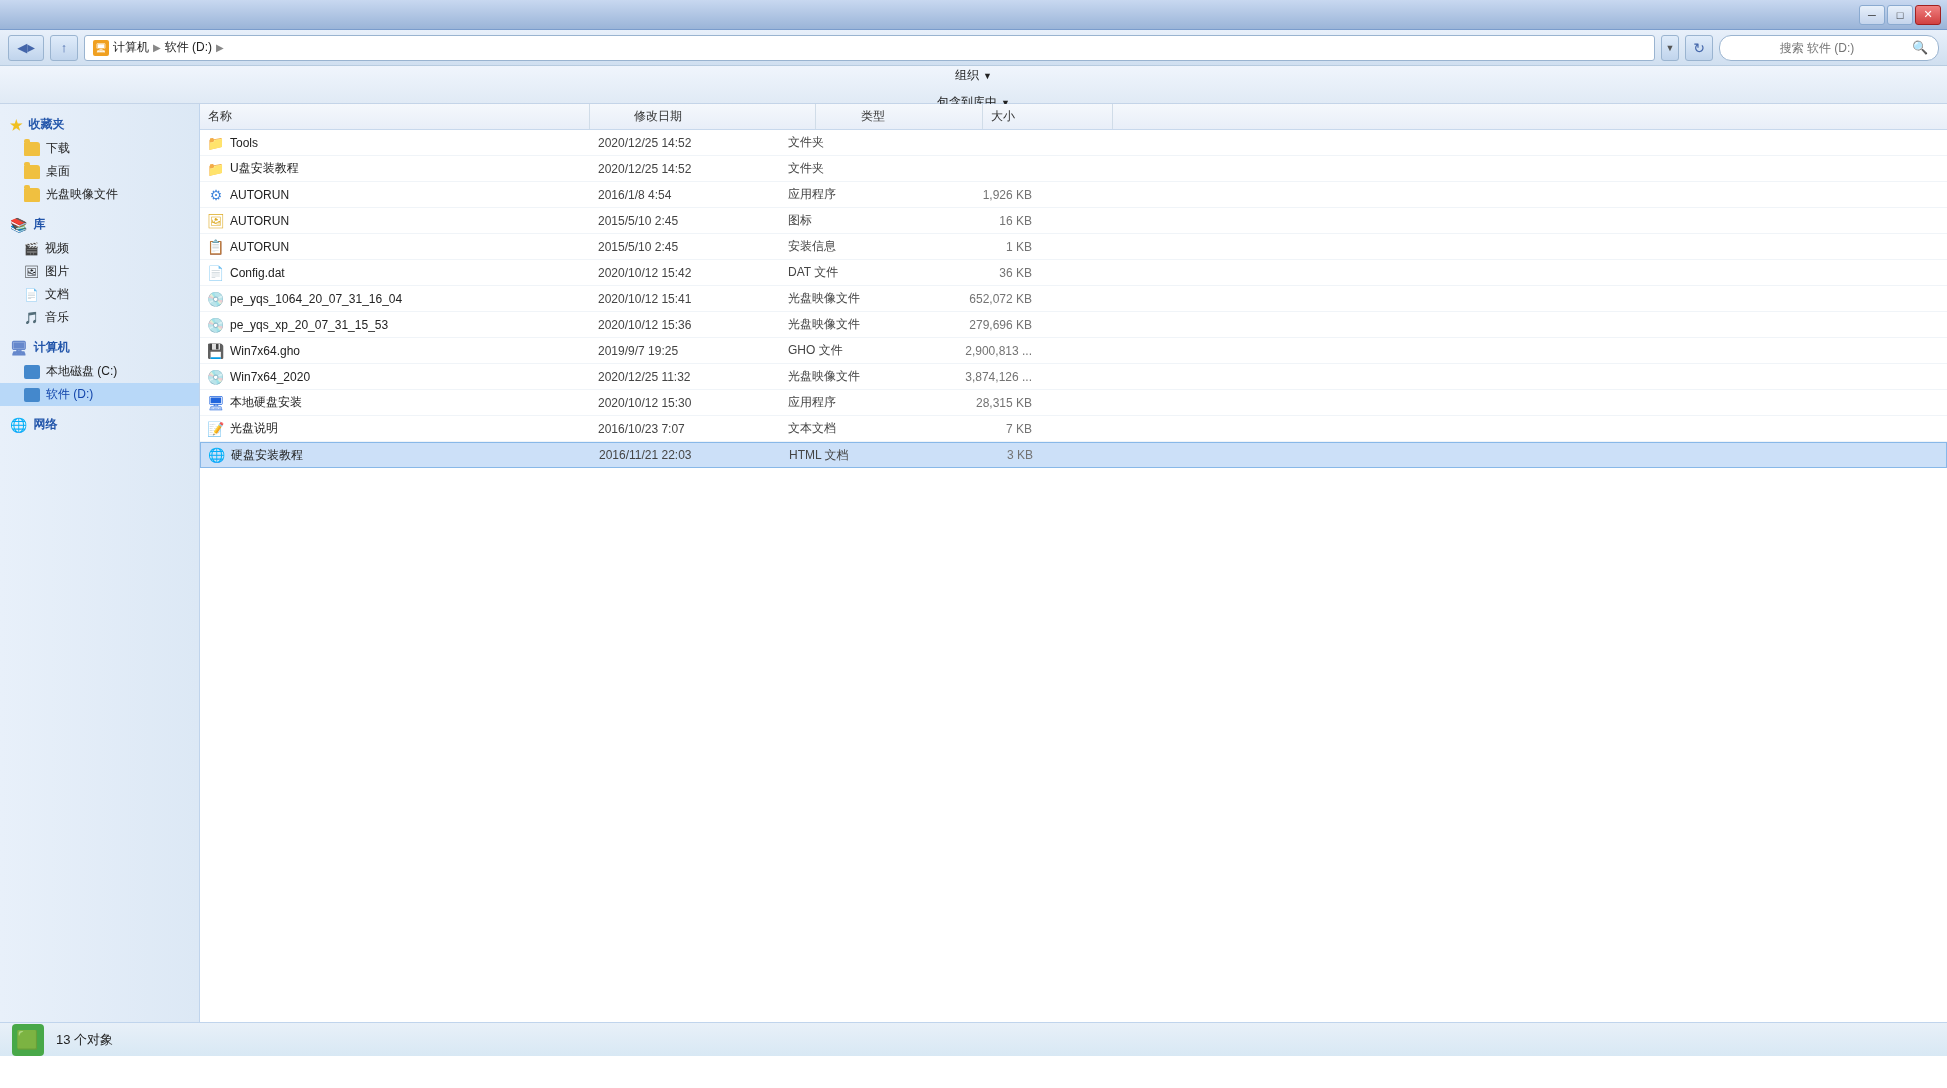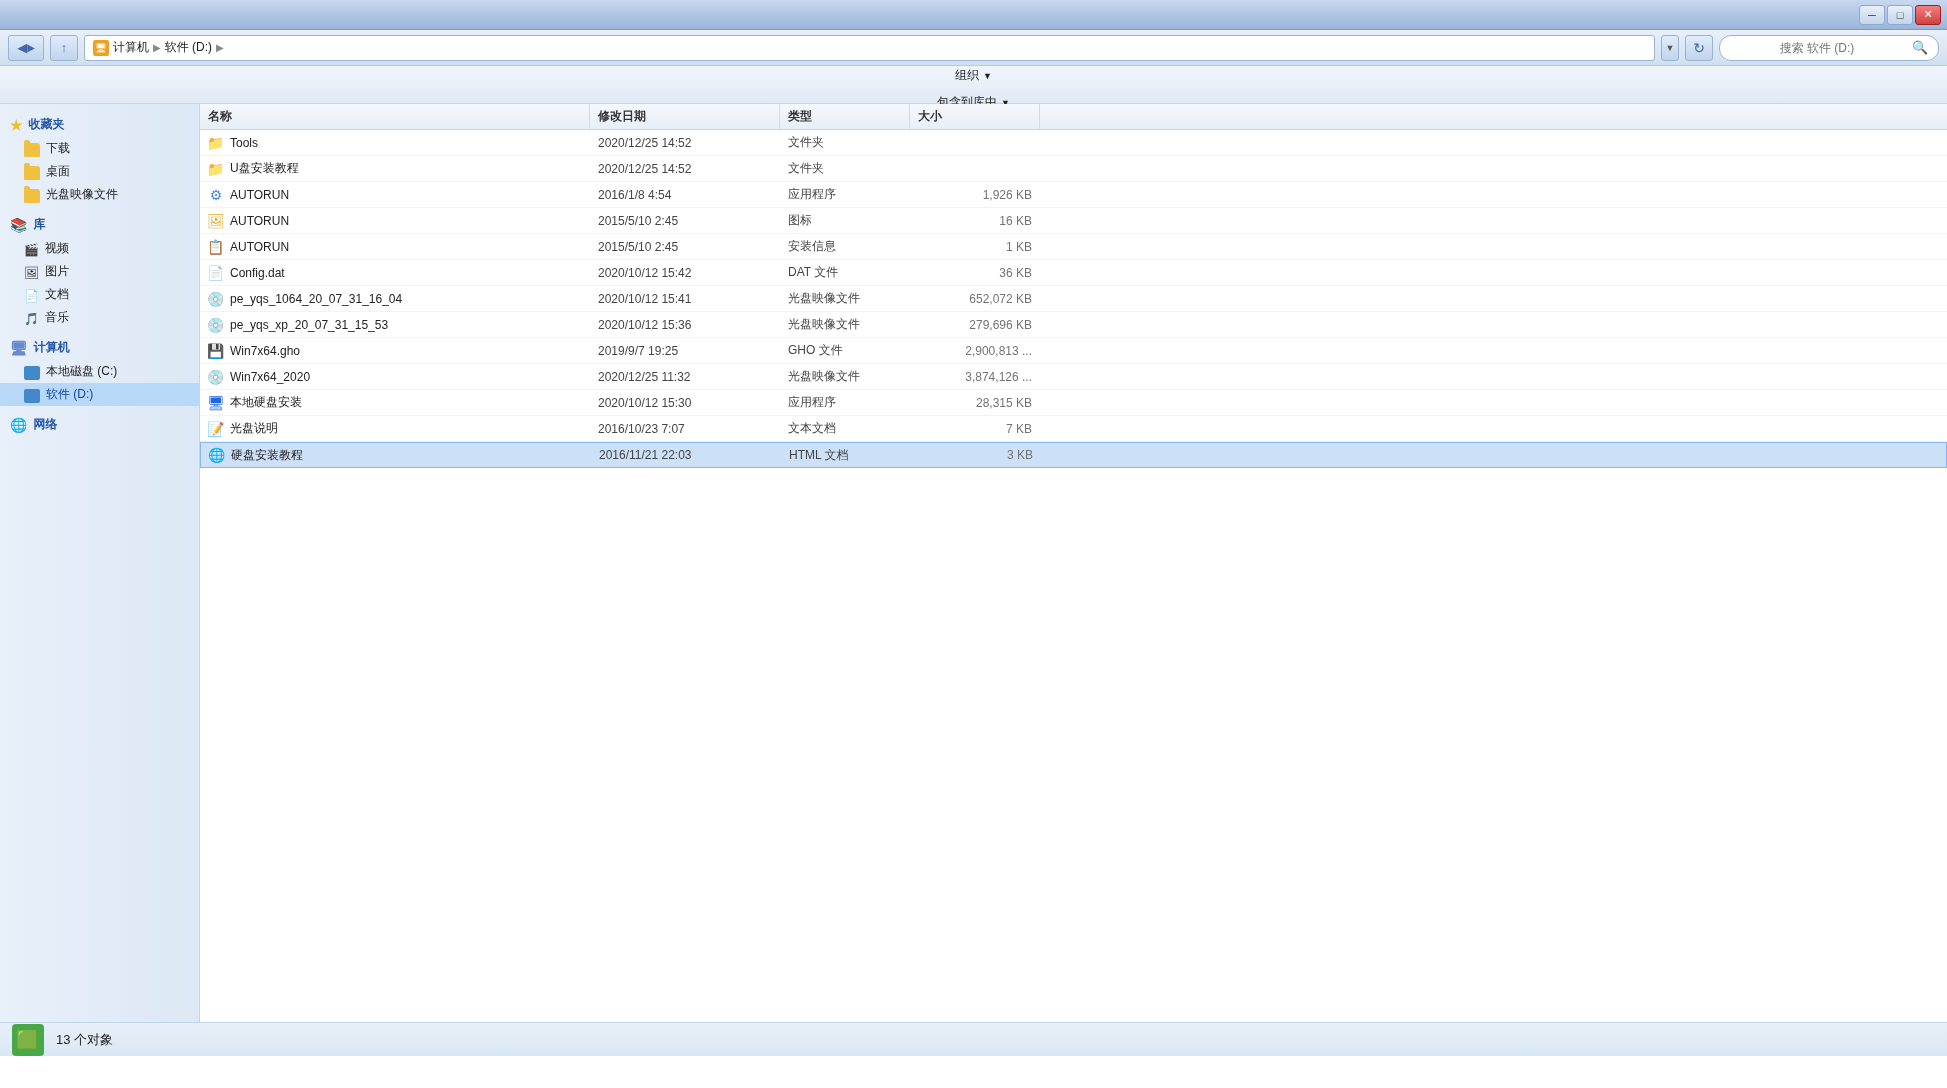--- a/index.html
+++ b/index.html
@@ -216,21 +216,21 @@
       align-items: center;
       gap: 6px;
       padding: 4px 10px;
       font-size: 12px;
       font-weight: bold;
       color: #2255aa;
       cursor: pointer;
     }
     .sidebar-item {
       display: flex;
-      align-items: flex-end;
+      align-items: center;
       gap: 6px;
       padding: 3px 10px 3px 24px;
       font-size: 12px;
       color: #222;
       cursor: pointer;
     }
     .sidebar-item.active {
       background: #b8d8f8;
       color: #1144aa;
     }
@@ -299,25 +299,24 @@
       flex-shrink: 0;
     }
     .col-header {
       padding: 0 8px;
       height: 100%;
       display: flex;
       align-items: center;
       border-right: 1px solid #d0dce8;
       cursor: pointer;
       user-select: none;
-      font-weight: bold;
     }
     .col-name { width: 390px; }
-    .col-date { width: 190px; }
-    .col-type { width: 130px; }
+    .col-date { width: 190px; margin-left: 36px; }
+    .col-type { width: 130px; margin-left: 37px; }
     .col-size { width: 130px; }
 
     
     .file-list {
       flex: 1;
       overflow-y: auto;
       background: white;
     }
     .file-row {
       display: flex;

